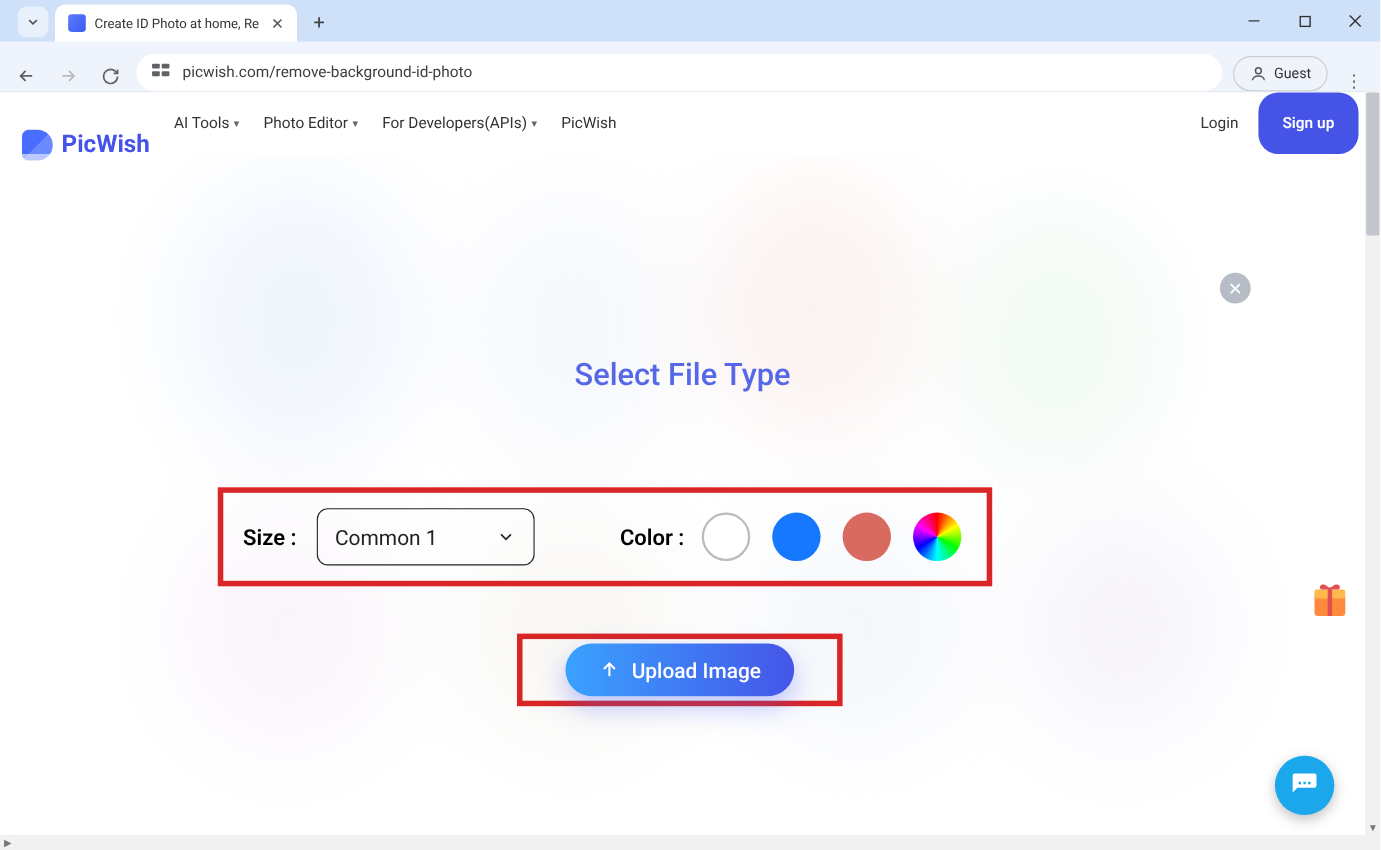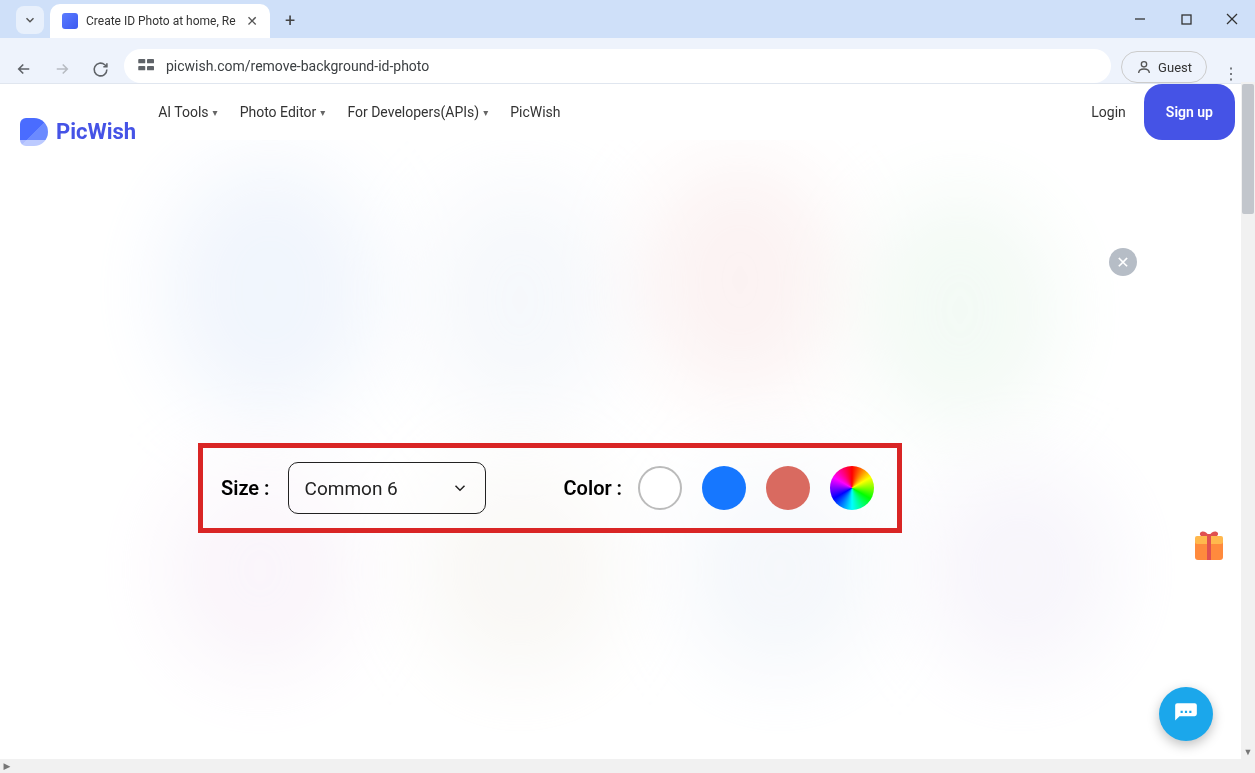--- a/index.html
+++ b/index.html
@@ -188,38 +188,47 @@
         <span>PicWish</span>
       </div>
     <div class="header-right">
       <div class="login-link">Login</div>
       <div class="signup-btn">Sign up</div>
     </div>
   </div>
 
   <div class="modal">
     <div class="close-modal">✕</div>
+    <div class="modal-title">Select File Type</div>
 
     <div class="option-row">
       <div class="size-label">Size :</div>
       <div class="size-select">
-        <span>Common 6</span>
+        <span>Common 1</span>
         <svg width="18" height="18" viewBox="0 0 24 24" fill="none" stroke="#222" stroke-width="2">
             <path d="M6 9l6 6 6-6"></path>
           </svg>
       </div>
       <div class="color-label">Color :</div>
       <div class="swatch-row">
         <div class="swatch sw-white"></div>
         <div class="swatch sw-blue"></div>
         <div class="swatch sw-red"></div>
         <div class="swatch sw-rainbow"></div>
       </div>
     </div>
 
+    <div class="upload-wrap">
+      <div class="upload-btn">
+        <svg width="20" height="20" viewBox="0 0 24 24" fill="none" stroke="#fff" stroke-width="2.2">
+            <path d="M12 19V5M6 11l6-6 6 6"></path>
+          </svg>
+        <span>Upload Image</span>
+      </div>
+    </div>
   </div>
 
   <div class="gift">
     <svg viewBox="0 0 40 40">
         <rect x="6" y="16" width="28" height="20" rx="3" fill="#ff8a3d"></rect>
         <rect x="6" y="12" width="28" height="8" rx="2" fill="#ffb84d"></rect>
         <rect x="18" y="10" width="4" height="26" fill="#e05050"></rect>
         <path d="M20 12c-4-8-12-4-8 0h8zM20 12c4-8 12-4 8 0h-8z" fill="#e05050"></path>
       </svg>
   </div>

